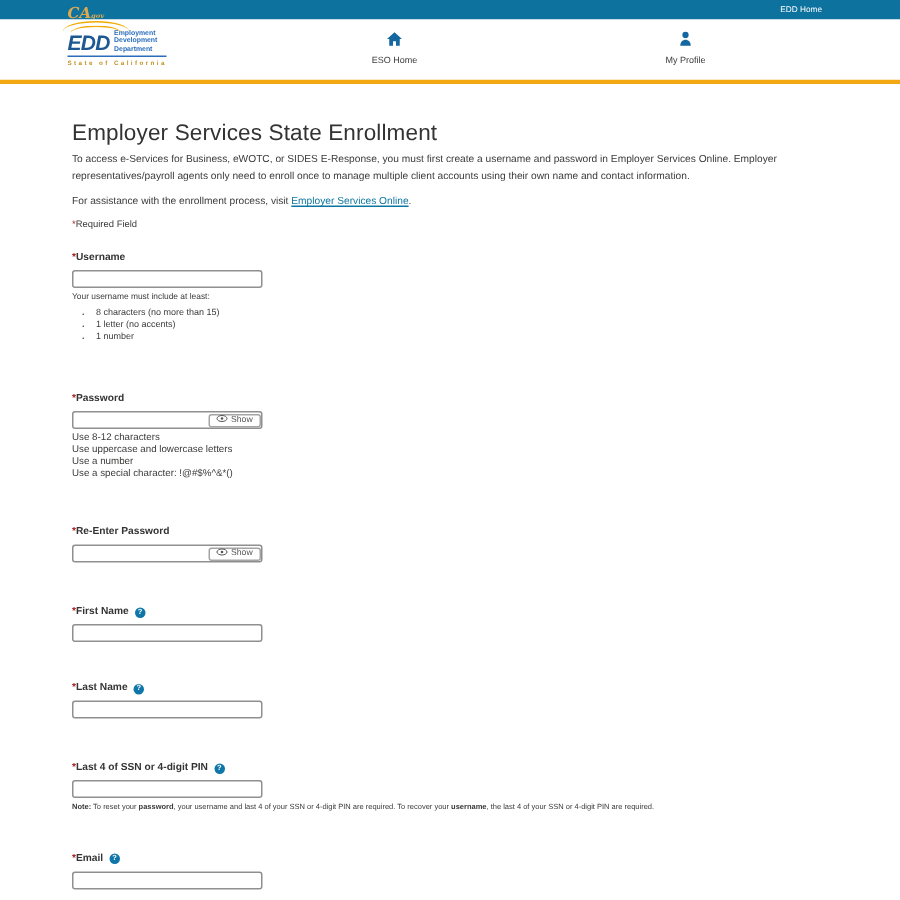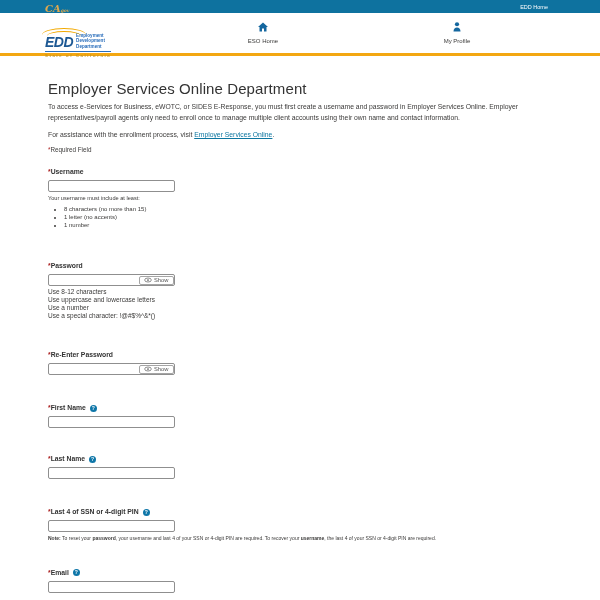--- a/index.html
+++ b/index.html
@@ -25,21 +25,21 @@
   .ca-script { font-size: 10px; font-weight: bold; margin-top: 16px; }
   .ca-gov { font-size: 4.5px; font-weight: bold; }
   .topbar-link {
     position: absolute; right: 52px; top: 4px;
     color: #ffffff; font-size: 5.5px; text-decoration: none; cursor: pointer;
   }
 
   
   .header { height: 40px; background: #ffffff; position: relative; }
 
-  .edd-logo { position: absolute; left: 45px; top: 20px; cursor: pointer; text-decoration: none; display: block; }
+  .edd-logo { position: absolute; left: 45px; top: 6px; cursor: pointer; text-decoration: none; display: block; }
   .edd-top { position: relative; display: flex; align-items: flex-end; gap: 3px; }
   .edd-arc1 {
     position: absolute; left: -3px; top: -5px; width: 44px; height: 14px;
     border-top: 1.4px solid #f2a900; border-radius: 50%;
   }
   .edd-arc2 {
     position: absolute; left: 2px; top: -2px; width: 34px; height: 10px;
     border-top: 1px solid #f2a900; border-radius: 50%;
   }
   .edd-word {
@@ -171,21 +171,21 @@
         </svg>
     </span>
     <span class="nav-label">My Profile</span>
   </div>
 </div>
 
 <div class="gold-rule"></div>
 
 <div class="content">
 
-  <h1 class="page-title">Employer Services Online Department</h1>
+  <h1 class="page-title">Employer Services State Enrollment</h1>
 
   <p class="intro">To access e-Services for Business, eWOTC, or SIDES E-Response, you must first create a username and password in Employer Services Online. Employer representatives/payroll agents only need to enroll once to manage multiple client accounts using their own name and contact information.</p>
 
   <p class="assist"><span>For assistance with the enrollment process, visit </span><a>Employer Services Online</a><span>.</span></p>
 
   <p class="required"><span class="req">*</span><span>Required Field</span></p>
 
   <div class="group" id="g-username">
     <label class="lbl">
         <span class="req">*</span>

